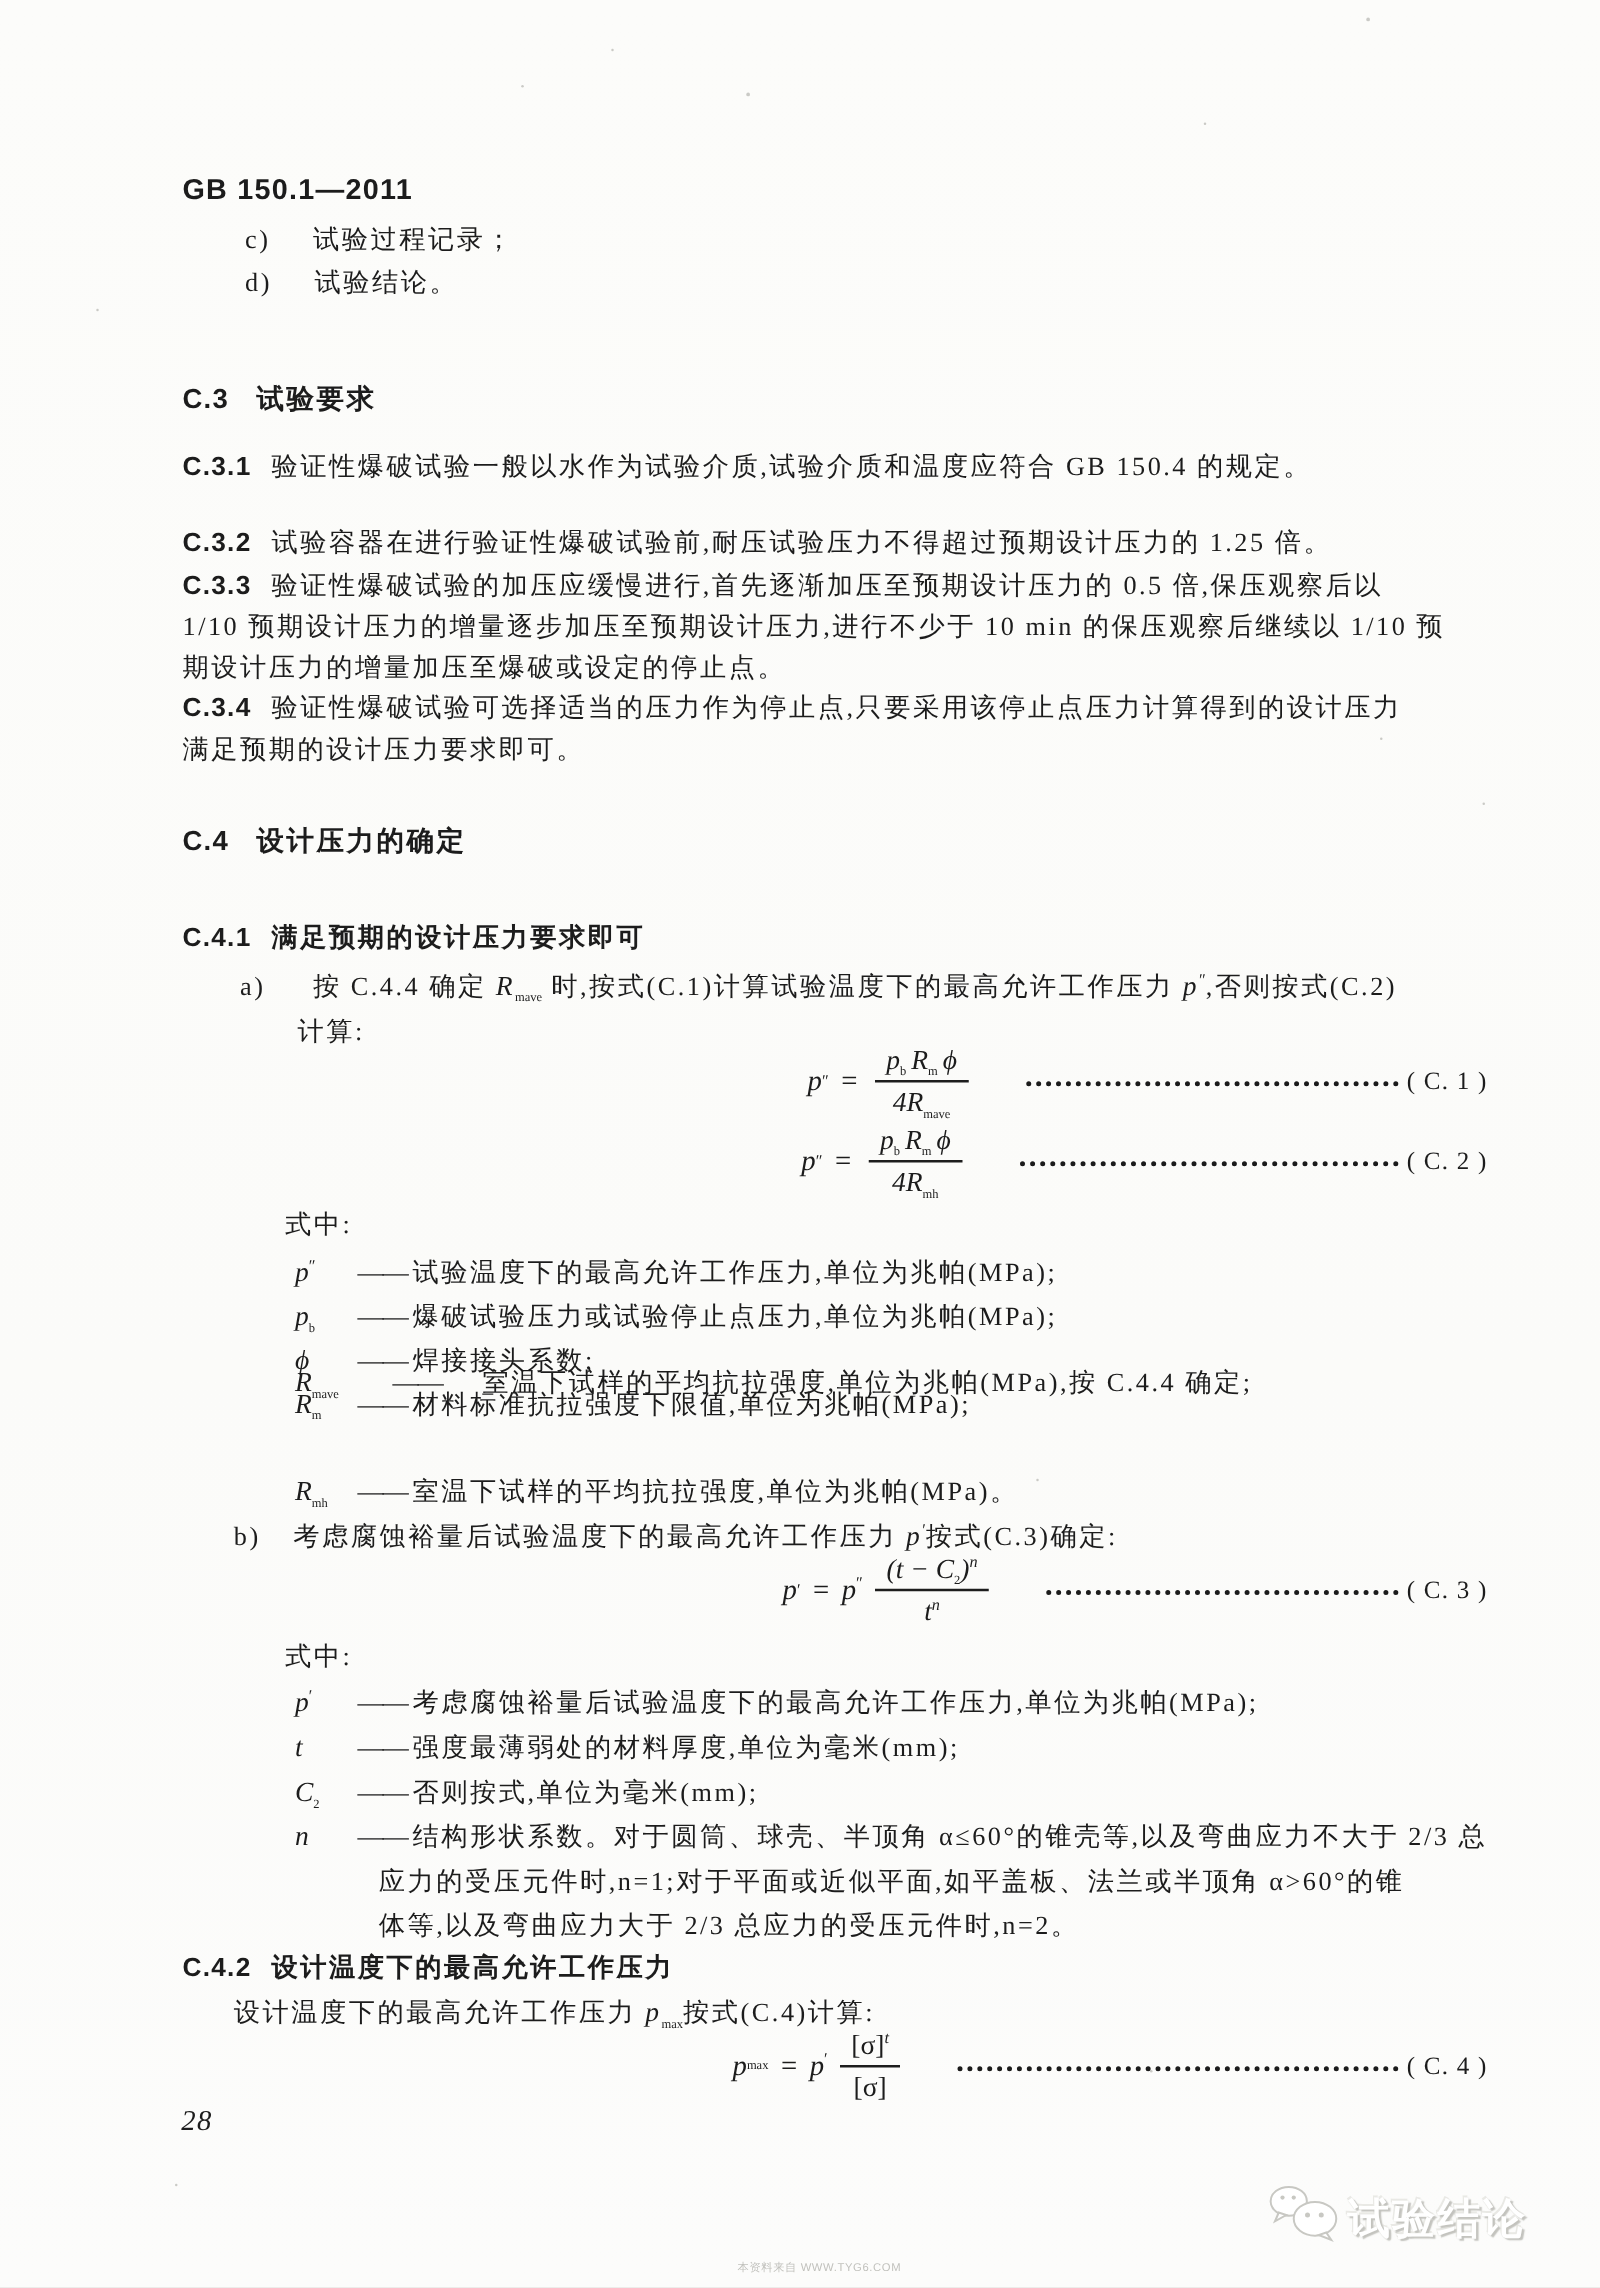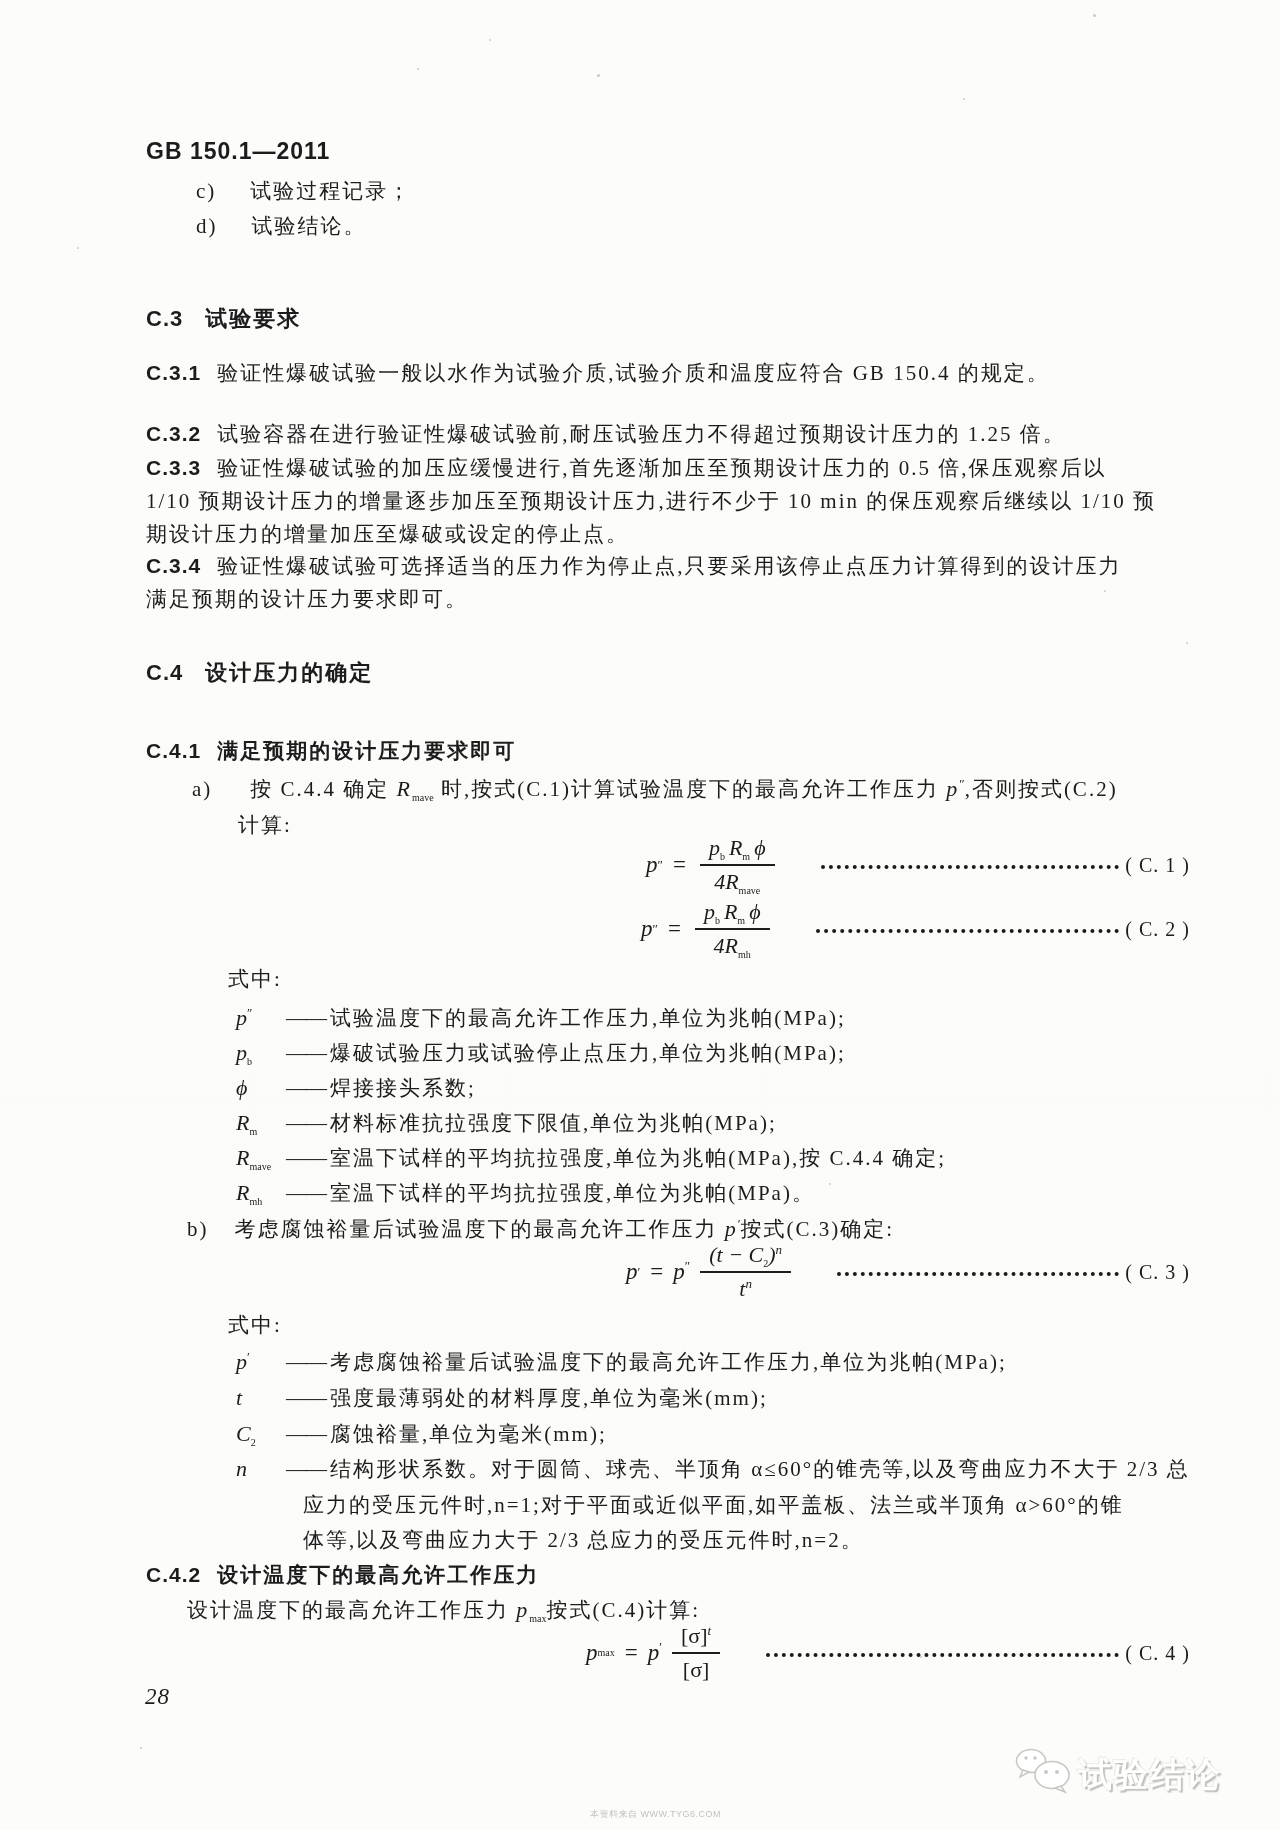--- a/index.html
+++ b/index.html
@@ -140,21 +140,21 @@
   <div class="def" style="top:1075px;">
     <span class="dsym"><span class="mi">ϕ</span><sup></sup><sub></sub></span>
     <span class="ddash">——</span>
     <span>焊接接头系数;</span>
   </div>
   <div class="def" style="top:1110px;">
     <span class="dsym"><span class="mi">R</span><sup></sup><sub>m</sub></span>
     <span class="ddash">——</span>
     <span>材料标准抗拉强度下限值,单位为兆帕(MPa);</span>
   </div>
-  <div class="def" style="top:1145px;">
+  <div class="def" style="top:1093px;gap:28px;">
     <span class="dsym"><span class="mi">R</span><sup></sup><sub>mave</sub></span>
     <span class="ddash">——</span>
     <span>室温下试样的平均抗拉强度,单位为兆帕(MPa),按 C.4.4 确定;</span>
   </div>
   <div class="def" style="top:1180px;">
     <span class="dsym"><span class="mi">R</span><sup></sup><sub>mh</sub></span>
     <span class="ddash">——</span>
     <span>室温下试样的平均抗拉强度,单位为兆帕(MPa)。</span>
   </div>
 
@@ -186,21 +186,21 @@
     <span>考虑腐蚀裕量后试验温度下的最高允许工作压力,单位为兆帕(MPa);</span>
   </div>
   <div class="def" style="top:1385px;">
     <span class="dsym"><span class="mi">t</span><sup></sup><sub></sub></span>
     <span class="ddash">——</span>
     <span>强度最薄弱处的材料厚度,单位为毫米(mm);</span>
   </div>
   <div class="def" style="top:1421px;">
     <span class="dsym"><span class="mi">C</span><sup></sup><sub>2</sub></span>
     <span class="ddash">——</span>
-    <span>腐蚀裕量,单位为毫米(mm);</span>
+    <span>否则按式,单位为毫米(mm);</span>
   </div>
   <div class="def" style="top:1456px;">
     <span class="dsym"><span class="mi">n</span><sup></sup><sub></sub></span>
     <span class="ddash">——</span>
     <span>结构形状系数。对于圆筒、球壳、半顶角 α≤60°的锥壳等,以及弯曲应力不大于 2/3 总</span>
   </div>
   <div class="ln" style="left:303px;top:1492px;">应力的受压元件时,n=1;对于平面或近似平面,如平盖板、法兰或半顶角 α&gt;60°的锥</div>
   <div class="ln" style="left:303px;top:1527px;">体等,以及弯曲应力大于 2/3 总应力的受压元件时,n=2。</div>
 
   <div class="ln sans" style="left:146px;top:1562px;font-weight:600;">

